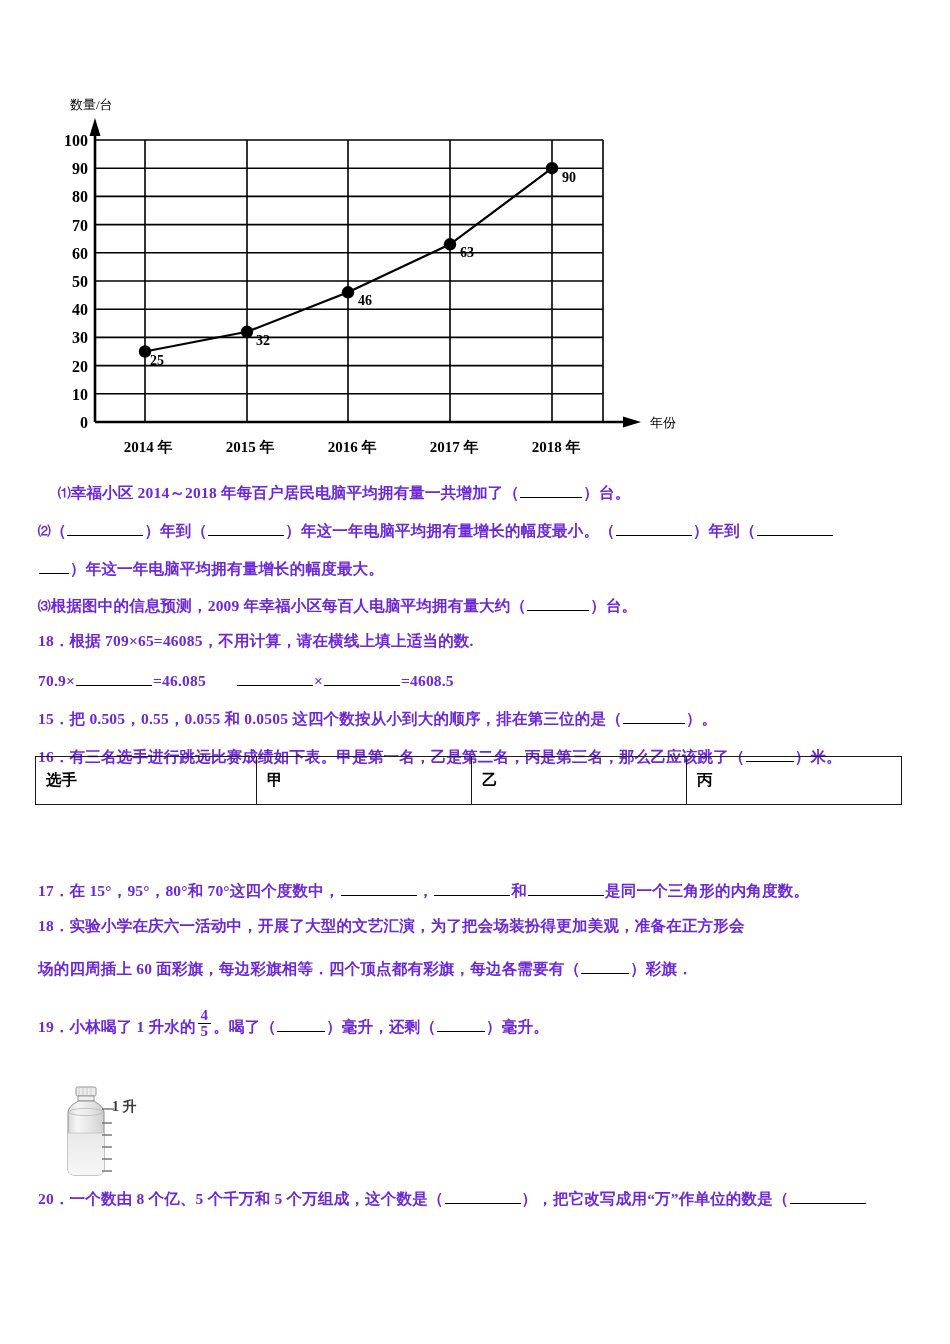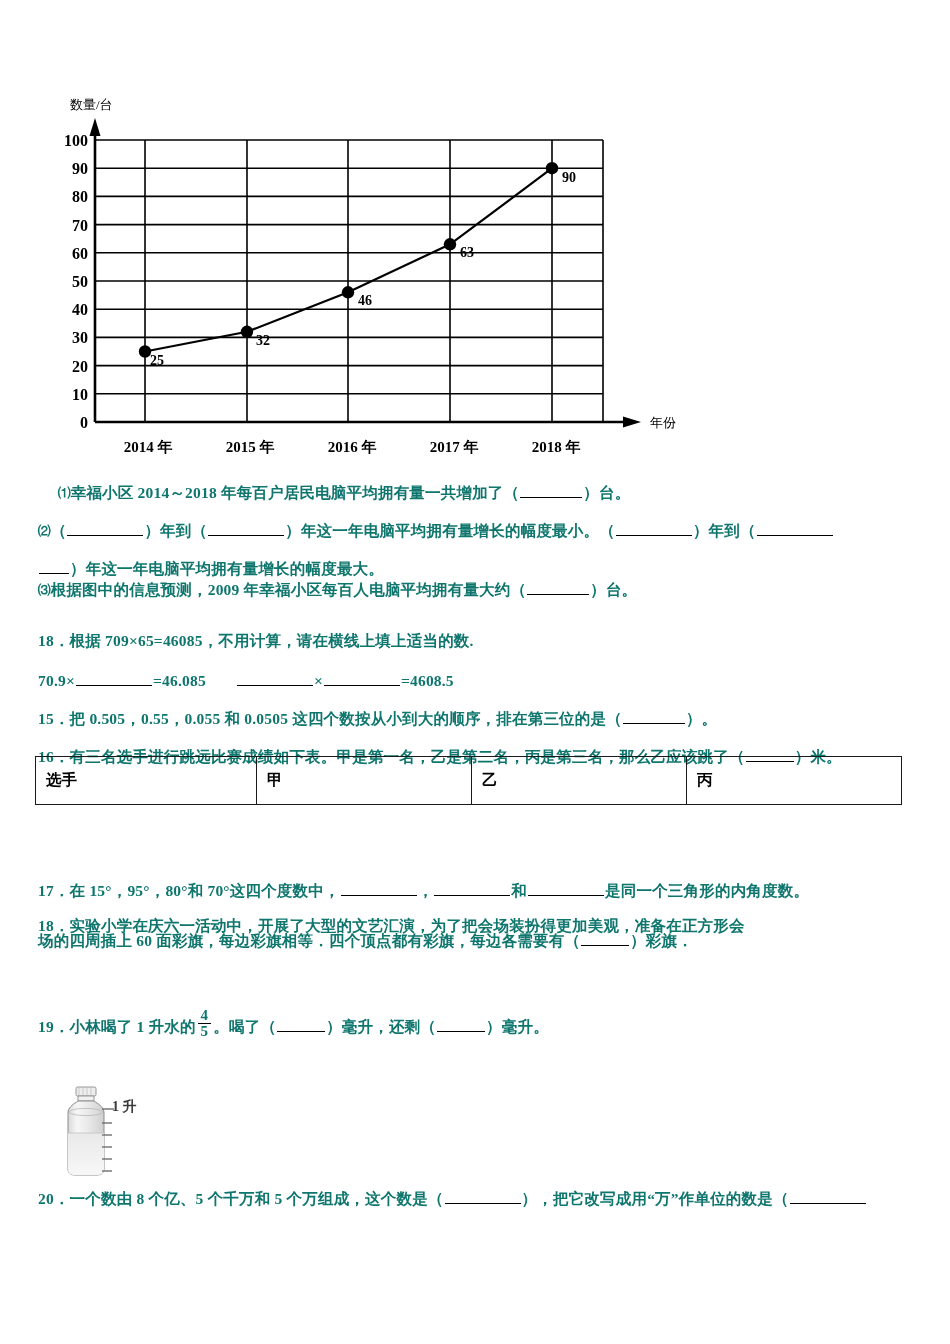--- a/index.html
+++ b/index.html
@@ -42,21 +42,21 @@
   
   #body-block {
     position: absolute;
     left: 0;
     top: 470px;
     width: 950px;
   }
   .q-line {
     font-size: 15.5px;
     line-height: 1.0;
-    color: #0f766e;
+    color: #6d28d9;
     white-space: nowrap;
     letter-spacing: 0.2px;
   }
   .q-line.bold { font-weight: bold; }
   .blank {
     display: inline-block;
     border-bottom: 1.3px solid #000;
     vertical-align: baseline;
     height: 0.95em;
     margin: 0 1px;
@@ -203,21 +203,21 @@
   </div>
 
   <div class="q-line bold" style="position:absolute; left:38px; top:50px;">
     <span class="sub-no">⑵</span><span>（</span><span class="blank bk-lg"></span><span>）年到（</span><span class="blank bk-lg"></span><span>）年这一年电脑平均拥有量增长的幅度最小。（</span><span class="blank bk-lg"></span><span>）年到（</span><span class="blank bk-lg"></span>
   </div>
 
   <div class="q-line bold" style="position:absolute; left:38px; top:88px;">
     <span class="blank bk-xs"></span><span>）年这一年电脑平均拥有量增长的幅度最大。</span>
   </div>
 
-  <div class="q-line bold" style="position:absolute; left:38px; top:109px;">
+  <div class="q-line bold" style="position:absolute; left:38px; top:125px;">
     <span class="sub-no">⑶</span><span>根据图中的信息预测，2009 年幸福小区每百人电脑平均拥有量大约（</span><span class="blank bk-md"></span><span>）台。</span>
   </div>
 
   <div class="q-line bold" style="position:absolute; left:38px; top:163px;">
     <span>18．</span><span>根据 709×65=46085，不用计算，请在横线上填上适当的数.</span>
   </div>
   <div class="q-line bold" style="position:absolute; left:38px; top:200px;">
     <span>70.9×</span><span class="blank bk-lg"></span><span>=46.085</span>
     <span style="display:inline-block;width:26px;"></span><span class="blank bk-lg"></span><span>×</span><span class="blank bk-lg"></span><span>=4608.5</span>
   </div>
@@ -230,21 +230,21 @@
     <span>16．</span><span>有三名选手进行跳远比赛成绩如下表。甲是第一名，乙是第二名，丙是第三名，那么乙应该跳了（</span><span class="blank bk-sm"></span><span>）米。</span>
   </div>
 
   <div class="q-line bold" style="position:absolute; left:38px; top:410px;">
     <span>17．</span><span>在 15°，95°，80°和 70°这四个度数中，</span><span class="blank bk-lg"></span><span>，</span><span class="blank bk-lg"></span><span>和</span><span class="blank bk-lg"></span><span>是同一个三角形的内角度数。</span>
   </div>
 
   <div class="q-line bold" style="position:absolute; left:38px; top:448px;">
     <span>18．</span><span>实验小学在庆六一活动中，开展了大型的文艺汇演，为了把会场装扮得更加美观，准备在正方形会</span>
   </div>
-  <div class="q-line bold" style="position:absolute; left:38px; top:460px;">
+  <div class="q-line bold" style="position:absolute; left:38px; top:488px;">
     <span>场的四周插上 60 面彩旗，每边彩旗相等．四个顶点都有彩旗，每边各需要有（</span><span class="blank bk-sm"></span><span>）彩旗．</span>
   </div>
 
   <div class="q-line bold" style="position:absolute; left:38px; top:540px;">
     <span>19．</span><span>小林喝了 1 升水的</span><span class="frac"><span class="num">4</span><span class="den">5</span></span><span>。喝了（</span><span class="blank bk-sm"></span><span>）毫升，还剩（</span><span class="blank bk-sm"></span><span>）毫升。</span>
   </div>
 
   <div class="q-line bold" style="position:absolute; left:38px; top:718px;">
     <span>20．</span><span>一个数由 8 个亿、5 个千万和 5 个万组成，这个数是（</span><span class="blank bk-lg"></span><span>），把它改写成用“万”作单位的数是（</span><span class="blank bk-lg"></span>
   </div>

